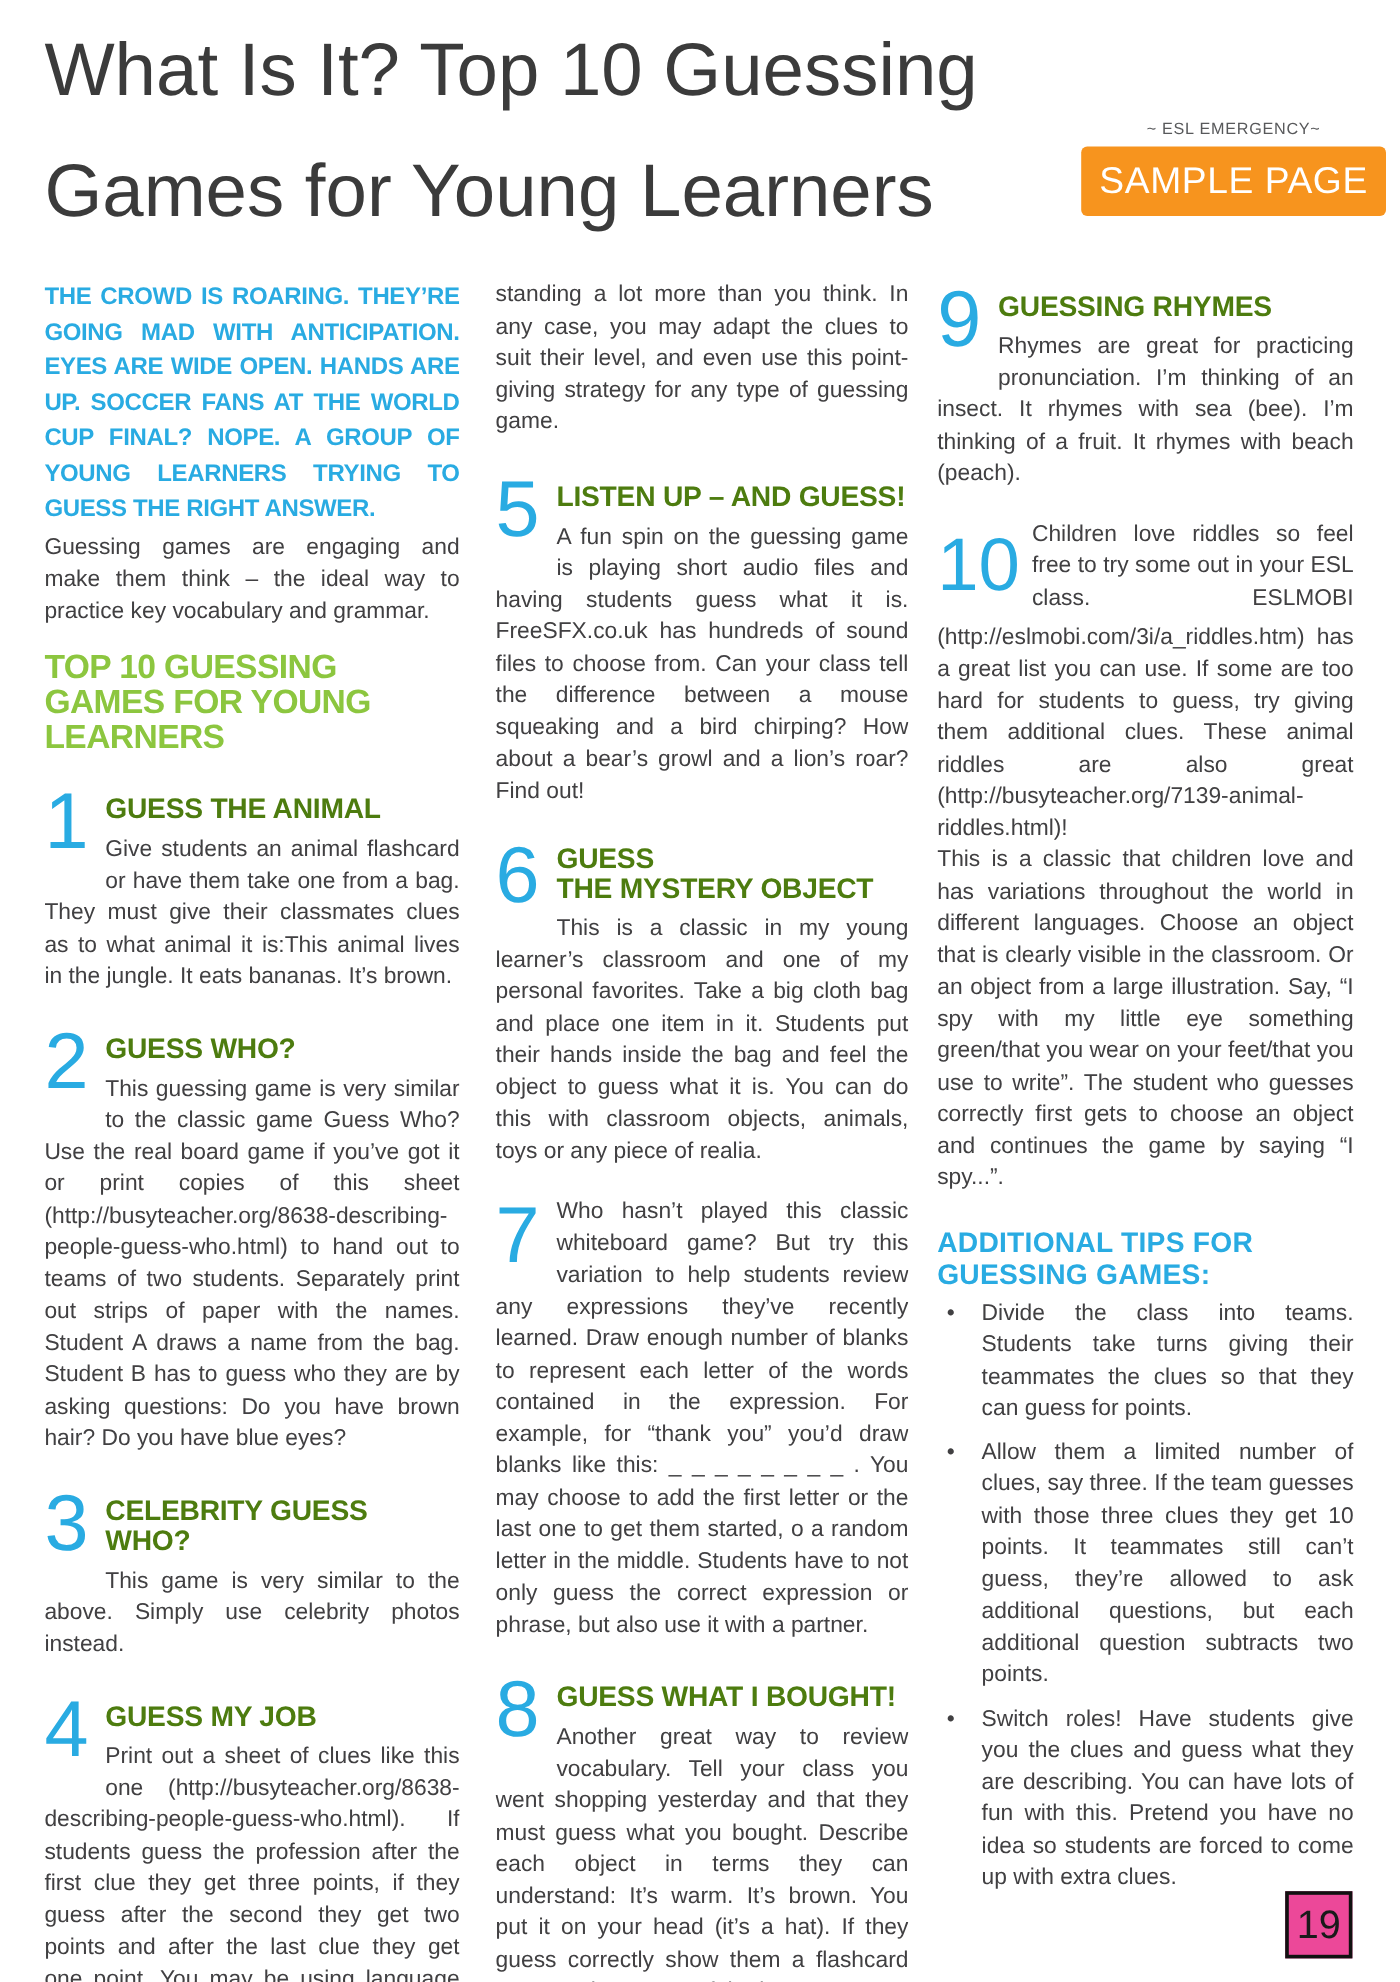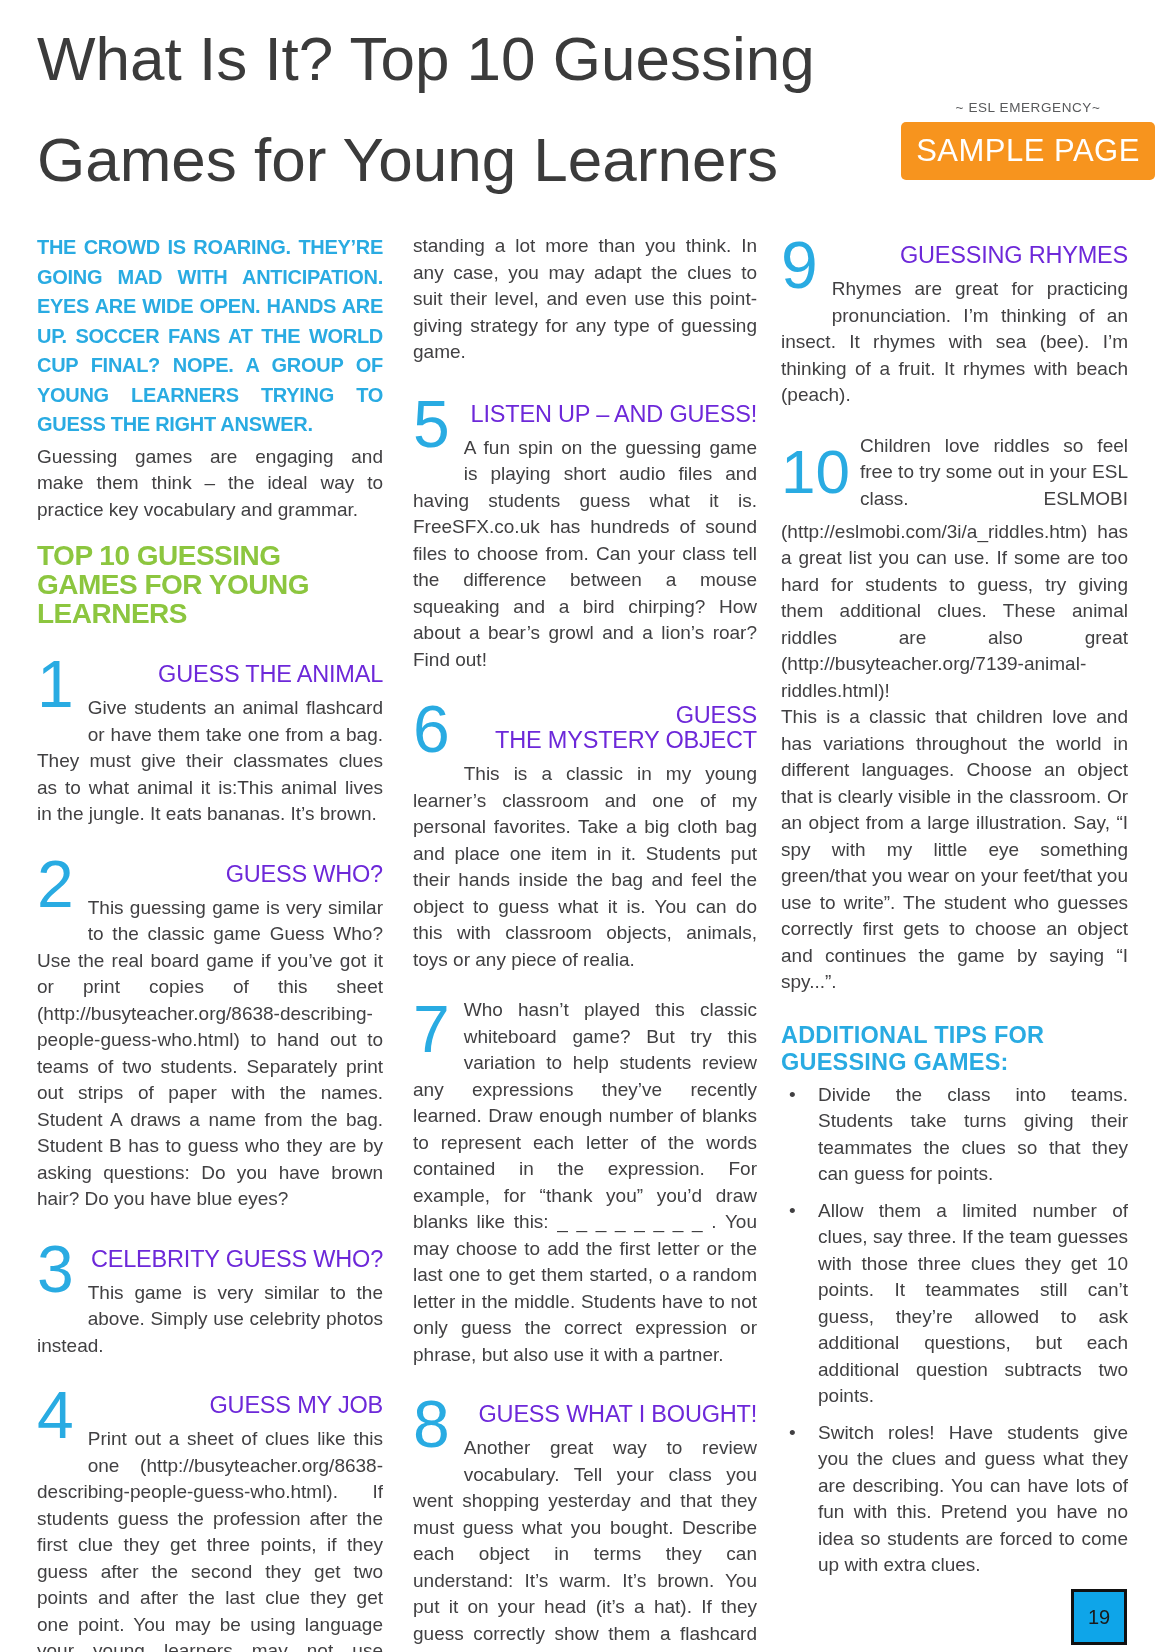--- a/index.html
+++ b/index.html
@@ -27,36 +27,36 @@
         text-align:justify;margin:0 0 4px;letter-spacing:-0.3px;}
   .intro-para{margin-top:2px;}
   .list-heading{font-size:28px;line-height:29px;font-weight:700;color:#8cc63f;
                 margin:18px 0 10px;letter-spacing:-0.5px;}
 
   .game{clear:both;margin-top:24px;}
   .col .game:first-child{margin-top:0;}
   .game::after{content:"";display:block;clear:both;}
   .game .num{float:left;color:#29abe2;font-weight:300;font-size:66px;line-height:56px;
              height:74px;padding:4px 14px 0 0;}
-  .game h3{margin:0;padding:10px 0 8px;font-size:23.5px;line-height:25px;color:#6d28d9;
-           font-weight:400;letter-spacing:-0.2px;text-align:right;}
+  .game h3{margin:0;padding:10px 0 8px;font-size:23.5px;line-height:25px;color:#4d7c0f;
+           font-weight:700;letter-spacing:-0.2px;}
   .game h3.two-line{padding:6px 0 8px;}
   .game-10 .num{font-size:62px;line-height:66px;height:80px;padding:6px 10px 0 0;}
   .game-10 h3{padding:16px 0 10px;}
 
   .sub-heading{color:#29abe2;font-weight:700;font-size:23.5px;line-height:27px;
                margin:26px 0 4px;letter-spacing:.2px;}
   .tips-list{list-style:none;margin:6px 0 0;padding:0;}
   .tips-list li{position:relative;padding-left:37px;margin-bottom:10px;
                 font-size:19px;line-height:26.5px;text-align:justify;}
   .tips-list li::before{content:"\2022";position:absolute;left:8px;top:0;}
 
-  .page-num{position:absolute;right:40px;bottom:7px;width:50px;height:50px;background:#0ea5e9;
+  .page-num{position:absolute;right:40px;bottom:20px;width:50px;height:50px;background:#ec4899;
             border:3px solid #111;display:flex;align-items:center;justify-content:center;
-            font-size:20px;color:#1a1a1a;}
+            font-size:33px;color:#1a1a1a;}
 </style>
 </head>
 <body>
 
 <div class="page">
 
   <h1 class="title"><span>What Is It? Top 10 Guessing</span><br><span>Games for Young Learners</span></h1>
 
   <div class="corner">
     <div class="esl-label">~ ESL EMERGENCY~</div>

